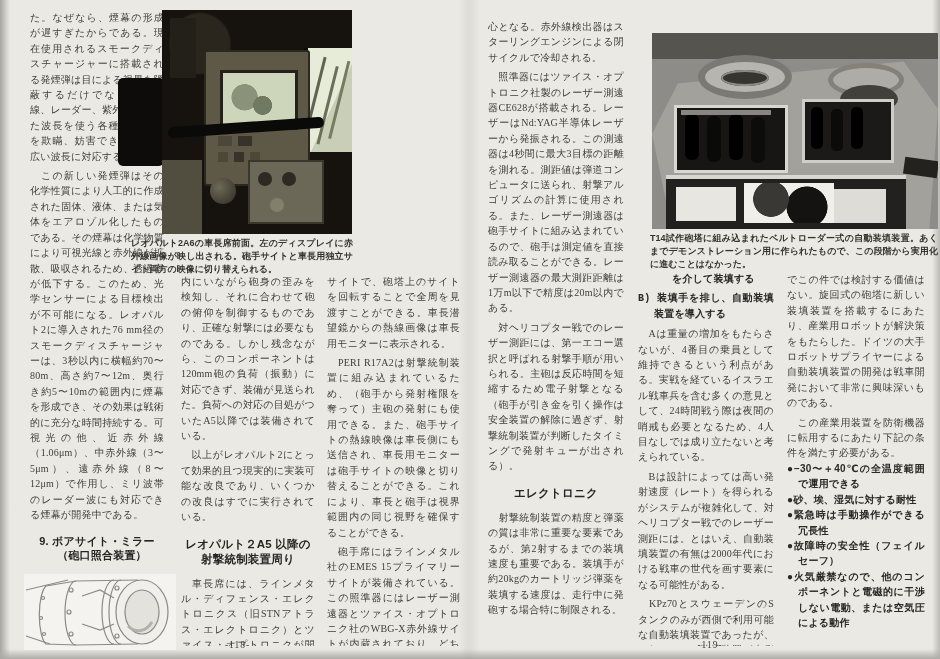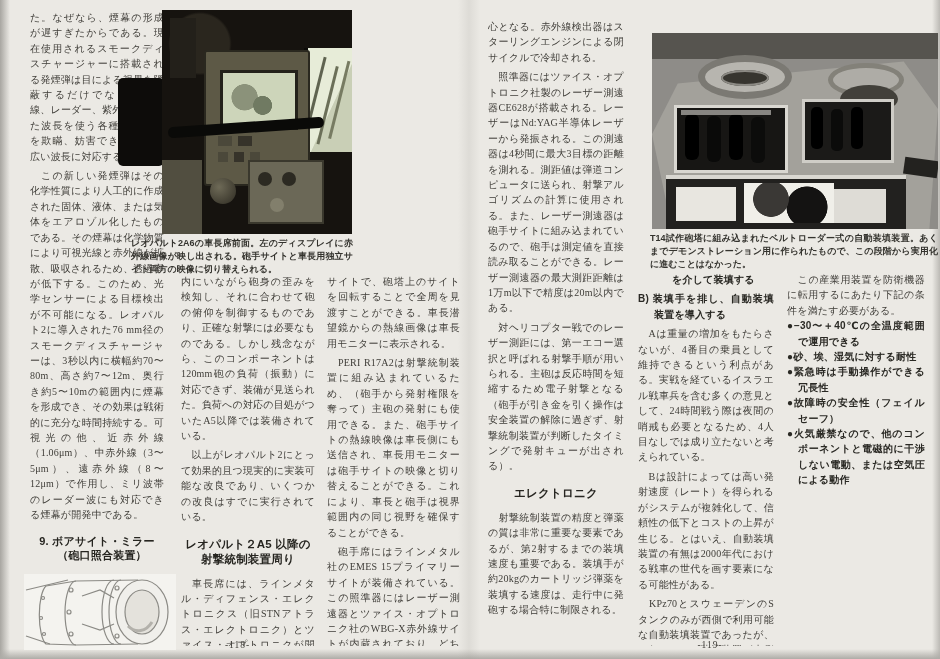--- a/index.html
+++ b/index.html
@@ -20,21 +20,21 @@
        letter-spacing:.2px;overflow:hidden;}
   .col p{margin:0;}
   .col p+p{margin-top:4px;}
   .h-big{font-family:"Liberation Sans","DejaVu Sans",sans-serif;font-weight:bold;
          color:#262520;font-size:11.5px;line-height:15px;text-align:center;margin:12px 0 9px;}
   .h-left{font-family:"Liberation Sans","DejaVu Sans",sans-serif;font-weight:bold;
           color:#262520;font-size:11px;line-height:14px;text-align:center;margin:12px 0 6px;}
   .h-left .sub{padding-left:10px;display:block;}
   .photocap{position:absolute;font-family:"Liberation Sans","DejaVu Sans",sans-serif;
             font-weight:bold;font-size:9px;line-height:12.8px;color:#34332e;text-align:justify;}
-  .bold-item{font-family:Liberation Sans, sans-serif;font-weight:bold;color:#2a2924;
+  .bold-item{font-family:Liberation Mono, monospace;font-weight:bold;color:#2a2924;
              padding-left:16px;text-indent:-16px;}
   .bold-item.cont{padding-left:34px;text-indent:0;}
   ul.cond{list-style:none;margin:0;padding:0;}
   ul.cond li{font-family:"Liberation Sans","DejaVu Sans",sans-serif;font-weight:bold;color:#2a2924;
              padding-left:11px;text-indent:-11px;margin:0;}
   .pagenum{position:absolute;font-size:9.5px;letter-spacing:1px;color:#45433e;text-align:center;}
   
   .photoL{position:absolute;left:162px;top:10px;width:190px;height:224px;
           background:#16130f;overflow:visible;}
   .photoL .inner{position:absolute;inset:0;overflow:hidden;background:
@@ -210,26 +210,27 @@
       <div class="bayR"></div>
       <div class="lowbay"></div>
       <div class="blockR"></div>
     </div>
     <div class="photocap" style="left:650px;top:232px;width:288px;">T14試作砲塔に組み込まれたベルトローダー式の自動装填装置。あくまでデモンストレーション用に作られたもので、この段階から実用化に進むことはなかった。</div>
 
     <div class="col" style="left:638px;top:272px;width:136px;height:374px;">
       <p class="bold-item cont">を介して装填する</p>
       <p class="bold-item">B) 装填手を排し、自動装填装置を導入する</p>
       <p>　Aは重量の増加をもたらさないが、4番目の乗員として維持できるという利点がある。実戦を経ているイスラエル戦車兵を含む多くの意見として、24時間戦う際は夜間の哨戒も必要となるため、4人目なしでは成り立たないと考えられている。</p>
-      <p>　Bは設計によっては高い発射速度（レート）を得られるがシステムが複雑化して、信頼性の低下とコストの上昇が生じる。とはいえ、自動装填装置の有無は2000年代における戦車の世代を画す要素になる可能性がある。</p>
+      <p>　Bは設計によっては高い発射速度（レート）を得られるがシステムが複雑化して、対ヘリコプター戦でのレーザー測距には。とはいえ、自動装填装置の有無は2000年代における戦車の世代を画す要素になる可能性がある。</p>
       <p>　KPz70とスウェーデンのSタンクのみが西側で利用可能な自動装填装置であったが、これにT-72の装填装置が東側からの情報により知られるようになったため、この技術は新たな境地を開いた。</p>
 
     </div>
 
     <div class="col" style="left:787px;top:272px;width:138px;height:374px;">
+      <p>でこの件では検討する価値はない。旋回式の砲塔に新しい装填装置を搭載するにあたり、産業用ロボットが解決策をもたらした。ドイツの大手ロボットサプライヤーによる自動装填装置の開発は戦車開発において非常に興味深いものである。</p>
       <p>　この産業用装置を防衛機器に転用するにあたり下記の条件を満たす必要がある。</p>
       <ul class="cond">
         <li>●−30〜＋40℃の全温度範囲で運用できる</li>
         <li>●砂、埃、湿気に対する耐性</li>
         <li>●緊急時は手動操作ができる冗長性</li>
         <li>●故障時の安全性（フェイルセーフ）</li>
         <li>●火気厳禁なので、他のコンポーネントと電磁的に干渉しない電動、または空気圧による動作</li>
       </ul>
 
     </div>

